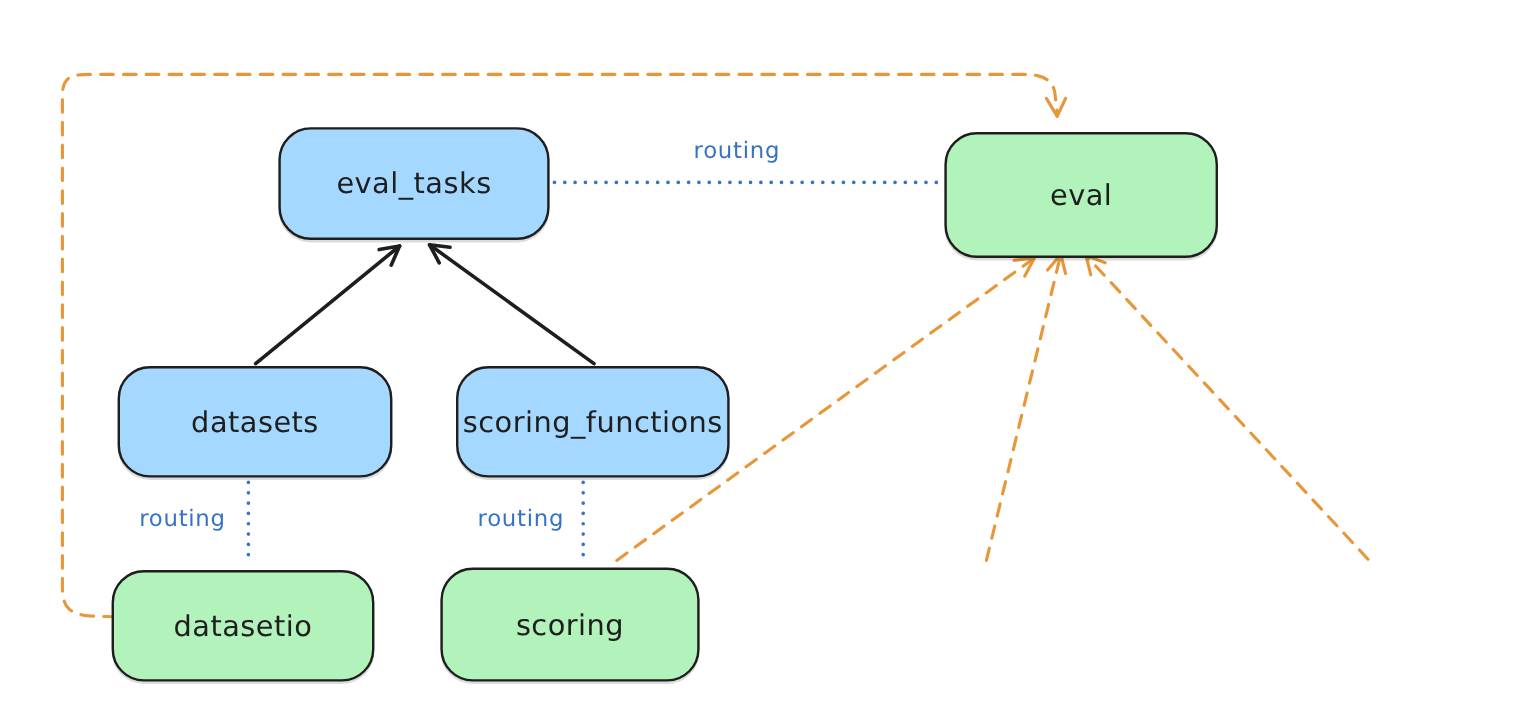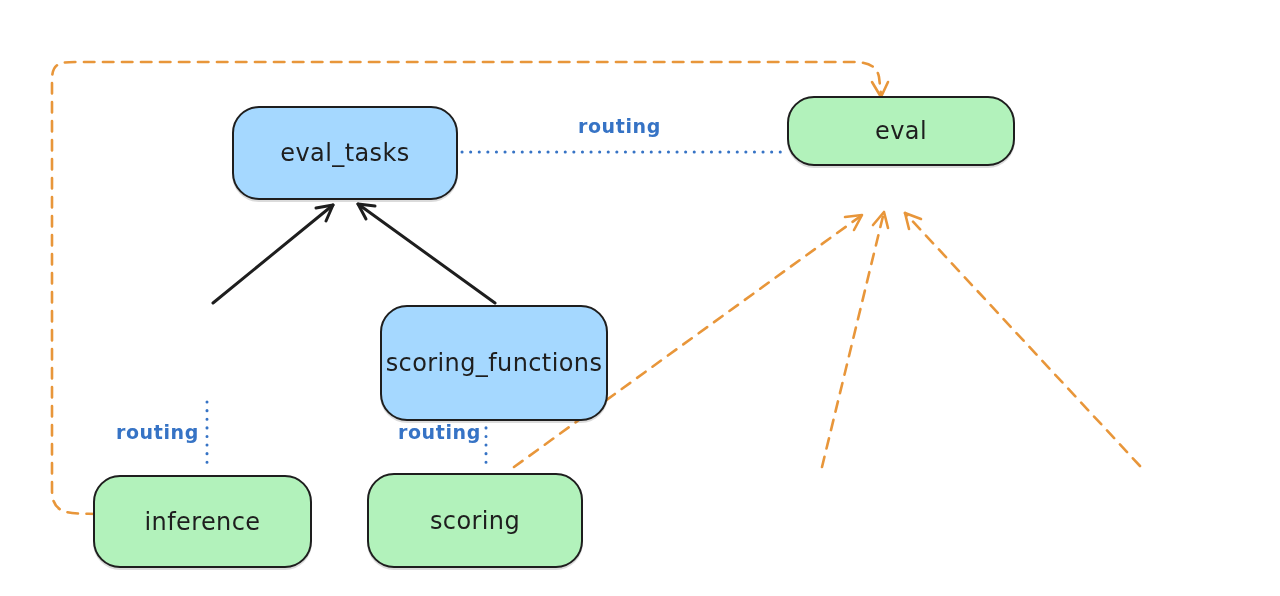--- a/index.html
+++ b/index.html
@@ -15,21 +15,21 @@
     border-radius:27px;
     display:flex;align-items:center;justify-content:center;
     font-size:24px;letter-spacing:0.4px;color:var(--text,#1e1e1e);
     box-shadow:0 2px 0 rgba(30,30,30,0.16);
     box-sizing:border-box;
   }
   .node.blue{background:var(--blue-fill,#a5d8ff);}
   .node.green{background:var(--green-fill,#b2f2bb);}
   .edge-label{
     position:absolute;color:var(--routing-blue,#3673c5);
-    font-size:19px;font-weight:700;letter-spacing:0.6px;
+    font-size:19px;font-weight:400;letter-spacing:0.6px;
   }
   .e-black{stroke:var(--node-stroke,#1e1e1e);stroke-width:3;fill:none;stroke-linecap:round;}
   .e-blue-dot{stroke:var(--routing-blue,#3673c5);stroke-width:3;fill:none;stroke-linecap:round;stroke-dasharray:0.1 8.5;}
   .e-orange{stroke:var(--orange,#e8963a);stroke-width:2.6;fill:none;stroke-linecap:round;stroke-dasharray:10.5 8.5;}
   .e-head{fill:none;stroke-linecap:round;stroke-linejoin:round;}
   .e-head.black{stroke:var(--node-stroke,#1e1e1e);stroke-width:3;}
   .e-head.orange{stroke:var(--orange,#e8963a);stroke-width:2.6;}
 </style>
 </head>
 <body>
@@ -54,28 +54,31 @@
     <path class="e-head orange" d="M845,217 L862,215 L854,230"></path>
     <path class="e-orange" d="M822,467 L884,212"></path>
     <path class="e-head orange" d="M873,225 L884,212 L888,228"></path>
     <path class="e-orange" d="M1140,466 L905,213"></path>
     <path class="e-head orange" d="M909,229 L905,213 L921,219"></path>
   </svg>
 
   <div class="node blue" style="left:232px;top:106px;width:226px;height:94px;">
     <span>eval_tasks</span>
   </div>
-  <div class="node green" style="left:787px;top:96px;width:228px;height:70px;">
+  <div class="node green" style="left:787px;top:110px;width:228px;height:105px;">
     <span>eval</span>
   </div>
-  <div class="node blue" style="left:380px;top:305px;width:228px;height:116px;">
+  <div class="node blue" style="left:98px;top:305px;width:229px;height:93px;">
+    <span>datasets</span>
+  </div>
+  <div class="node blue" style="left:380px;top:305px;width:228px;height:93px;">
     <span>scoring_functions</span>
   </div>
   <div class="node green" style="left:93px;top:475px;width:219px;height:93px;">
-    <span>inference</span>
+    <span>datasetio</span>
   </div>
   <div class="node green" style="left:367px;top:473px;width:216px;height:95px;">
     <span>scoring</span>
   </div>
 
   <div class="edge-label" style="left:578px;top:115px;">routing</div>
   <div class="edge-label" style="left:116px;top:421px;">routing</div>
   <div class="edge-label" style="left:398px;top:421px;">routing</div>
 
 </div>

